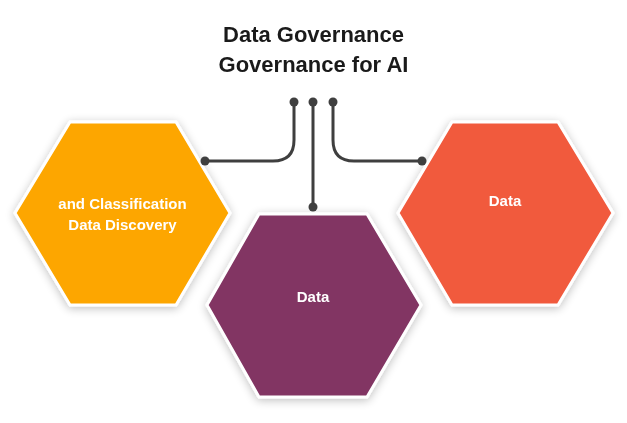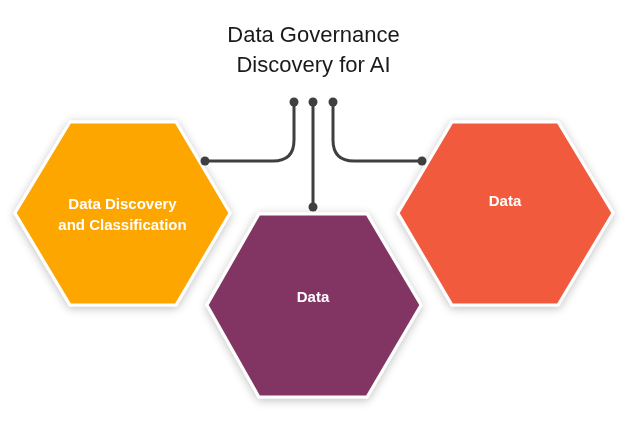--- a/index.html
+++ b/index.html
@@ -1,29 +1,29 @@
 <!DOCTYPE html>
 <html><head>
 <meta charset="utf-8">
 <style>
   html, body { margin: 0; padding: 0; background: #ffffff; }
   body { width: 627px; height: 423px; position: relative; overflow: hidden;
          font-family: "Liberation Sans", "DejaVu Sans", sans-serif; }
   .title { position: absolute; left: 0; width: 627px; top: 20px; text-align: center;
-           font-size: 22px; font-weight: normal; color: #1a1a1a; line-height: 30px; }
+           font-size: 22px; font-weight: bold; color: #1a1a1a; line-height: 30px; }
   svg.canvas { position: absolute; left: 0; top: 0; }
   .hex-label { position: absolute; text-align: center; color: #ffffff; font-weight: bold;
                font-size: 15px; line-height: 21px; }
 </style>
 </head>
 <body>
 
 <div class="title">
   <div>Data Governance</div>
-  <div>Discovery for AI</div>
+  <div>Governance for AI</div>
 </div>
 
 <svg class="canvas" width="627" height="423" viewBox="0 0 627 423">
   <defs>
     <filter id="shadow" x="-20%" y="-20%" width="140%" height="140%">
       <feGaussianBlur in="SourceAlpha" stdDeviation="5"></feGaussianBlur>
       <feOffset dx="0" dy="2" result="b"></feOffset>
       <feComponentTransfer>
           <feFuncA type="linear" slope="0.25"></feFuncA>
         </feComponentTransfer>
@@ -47,21 +47,21 @@
     <circle cx="294" cy="102" r="4.5"></circle>
     <circle cx="313" cy="102" r="4.5"></circle>
     <circle cx="333" cy="102" r="4.5"></circle>
     <circle cx="205" cy="161" r="4.5"></circle>
     <circle cx="313" cy="207" r="4.5"></circle>
     <circle cx="422" cy="161" r="4.5"></circle>
   </g>
 </svg>
 
 <div class="hex-label" style="left:40px; top:193px; width:165px;">
+  <div>and Classification</div>
   <div>Data Discovery</div>
-  <div>and Classification</div>
 </div>
 <div class="hex-label" style="left:233px; top:286px; width:160px;">
   <div>Data</div>
 </div>
 <div class="hex-label" style="left:425px; top:190px; width:160px;">
   <div>Data</div>
 </div>
 
 </body></html>

